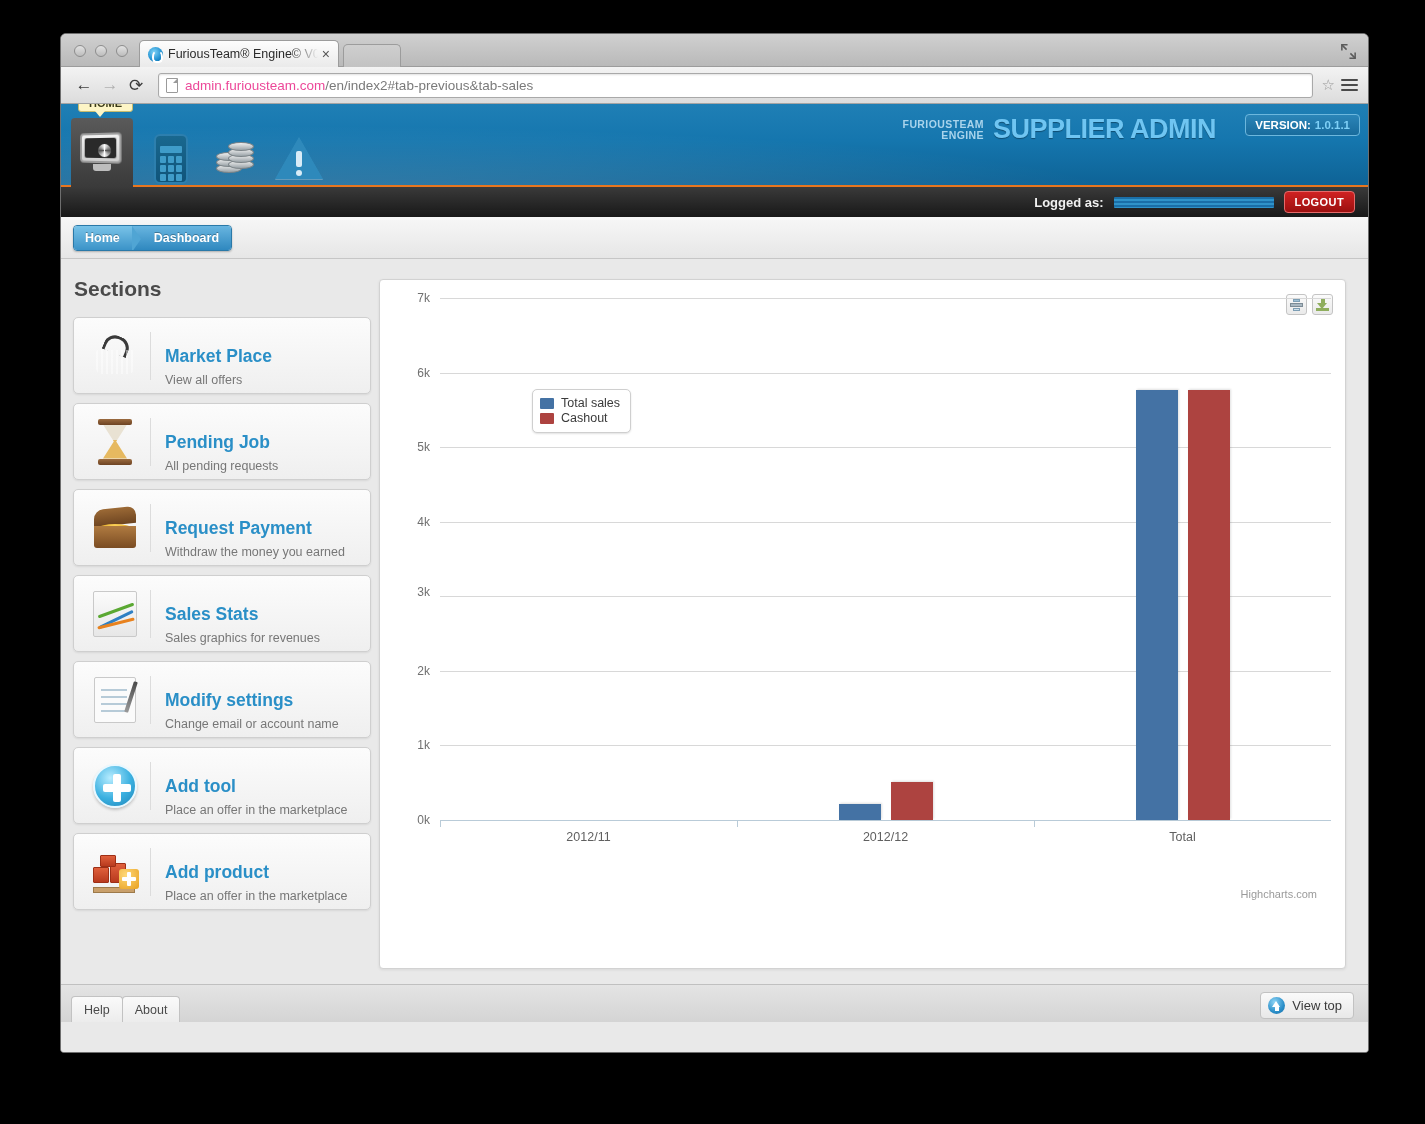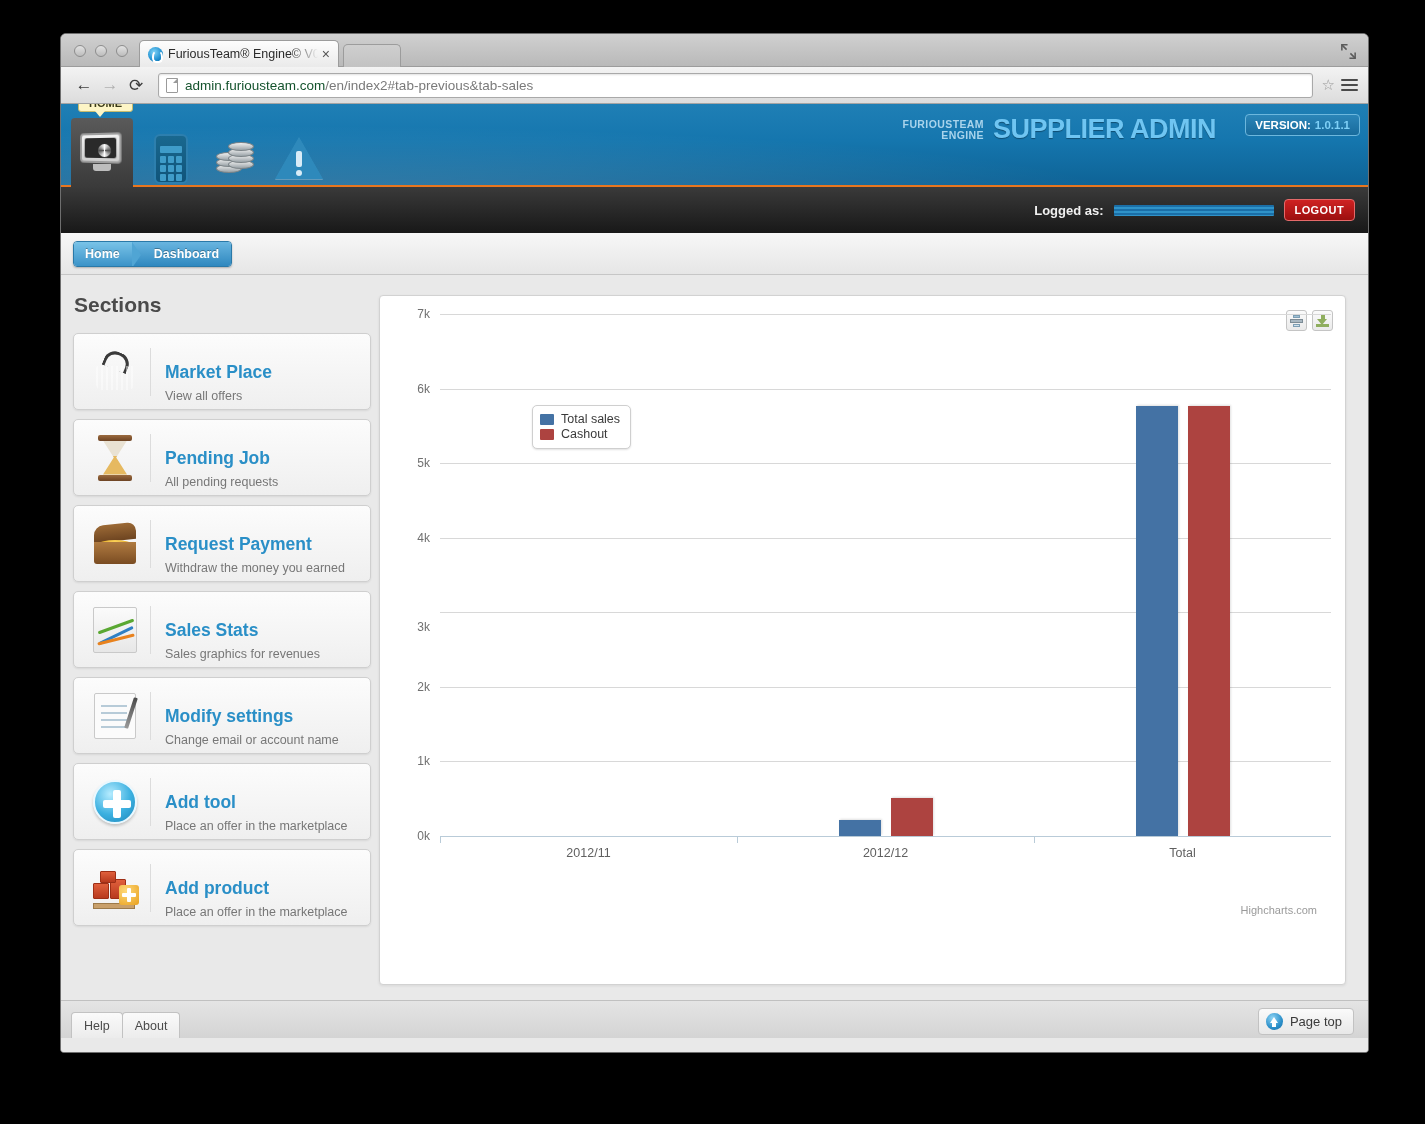--- a/index.html
+++ b/index.html
@@ -98,21 +98,21 @@
     box-shadow: inset 0 1px 2px rgba(0,0,0,.12);
   }
   .urlbar .pageicon {
     width: 12px; height: 15px; background: #fff; border: 1px solid #9a9a9a;
     margin-right: 7px; position: relative; border-radius: 1px; flex: 0 0 12px;
   }
   .urlbar .pageicon::after {
     content:""; position:absolute; right:-1px; top:-1px;
     border-width: 0 0 5px 5px; border-style: solid; border-color: transparent transparent #9a9a9a transparent;
   }
-  .url-host { color: #14532d; }
+  .url-host { color: #ec4899; }
   .url-path { color: #7a7a7a; }
   .star { color: #9a9a9a; font-size: 15px; margin-right: 6px; }
   .hamburger { display: flex; flex-direction: column; gap: 3px; width: 17px; }
   .hamburger span { display: block; height: 2px; background: #4a4a4a; border-radius: 1px; }
 
   
   .page { position: relative; height: 950px; background: #e9e9e9; overflow: hidden; }
 
   
   .appbar {
@@ -201,21 +201,21 @@
   .version {
     position: absolute; right: 8px; top: 10px; z-index: 3;
     background: linear-gradient(#2b85b8,#186b9c);
     border: 1px solid #6cb7dd; border-radius: 4px;
     padding: 4px 9px; font-size: 11.5px; font-weight: bold; color: #ffffff;
   }
   .version b { color: #7fd0f7; margin-left: 4px; }
 
   
   .loggedbar {
-    height: 46px; background: linear-gradient(#3a3a3a,#181818);
+    height: 30px; background: linear-gradient(#3a3a3a,#181818);
     display: flex; align-items: center; justify-content: flex-end; padding-right: 13px; gap: 10px;
   }
   .logged-label { color: #f0f0f0; font-size: 13px; font-weight: bold; }
   .logged-user {
     width: 160px; height: 11px;
     background: repeating-linear-gradient(180deg,#1a6fa8 0 2px,#2f93c9 2px 4px);
     border-radius: 1px; filter: blur(.6px);
   }
   .logout-btn {
     background: linear-gradient(#cf2222,#9c0f0f); border: 1px solid #e46a6a;
@@ -669,21 +669,21 @@
           <div class="plot">
             <div class="gridarea" id="gridarea">
               <div id="gridlines">
                     <div class="gridline base" style="top: 540px;"></div>
                     <div class="yaxis-label" style="top: 540px;">0k</div>
                     <div class="gridline" style="top: 465.429px;"></div>
                     <div class="yaxis-label" style="top: 465.429px;">1k</div>
                     <div class="gridline" style="top: 390.857px;"></div>
                     <div class="yaxis-label" style="top: 390.857px;">2k</div>
                     <div class="gridline" style="top: 316.286px;"></div>
-                    <div class="yaxis-label" style="top: 331px;">3k</div>
+                    <div class="yaxis-label" style="top: 312px;">3k</div>
                     <div class="gridline" style="top: 241.714px;"></div>
                     <div class="yaxis-label" style="top: 241.714px;">4k</div>
                     <div class="gridline" style="top: 167.143px;"></div>
                     <div class="yaxis-label" style="top: 167.143px;">5k</div>
                     <div class="gridline" style="top: 92.5714px;"></div>
                     <div class="yaxis-label" style="top: 92.5714px;">6k</div>
                     <div class="gridline" style="top: 18px;"></div>
                     <div class="yaxis-label" style="top: 18px;">7k</div>
                   </div>
               <div class="bars" id="bars" style="top: 18px; height: 522px; bottom: auto;">
@@ -722,19 +722,19 @@
 
         </div>
       </div>
     </div>
 
     <div class="footer">
       <div class="ftab">Help</div>
       <div class="ftab">About</div>
       <div class="pagetop">
         <span class="uparrow"></span>
-        <span>Page top</span>
+        <span>View top</span>
       </div>
     </div>
 
   </div>
 </div>
 </div>
 
 </body></html>

